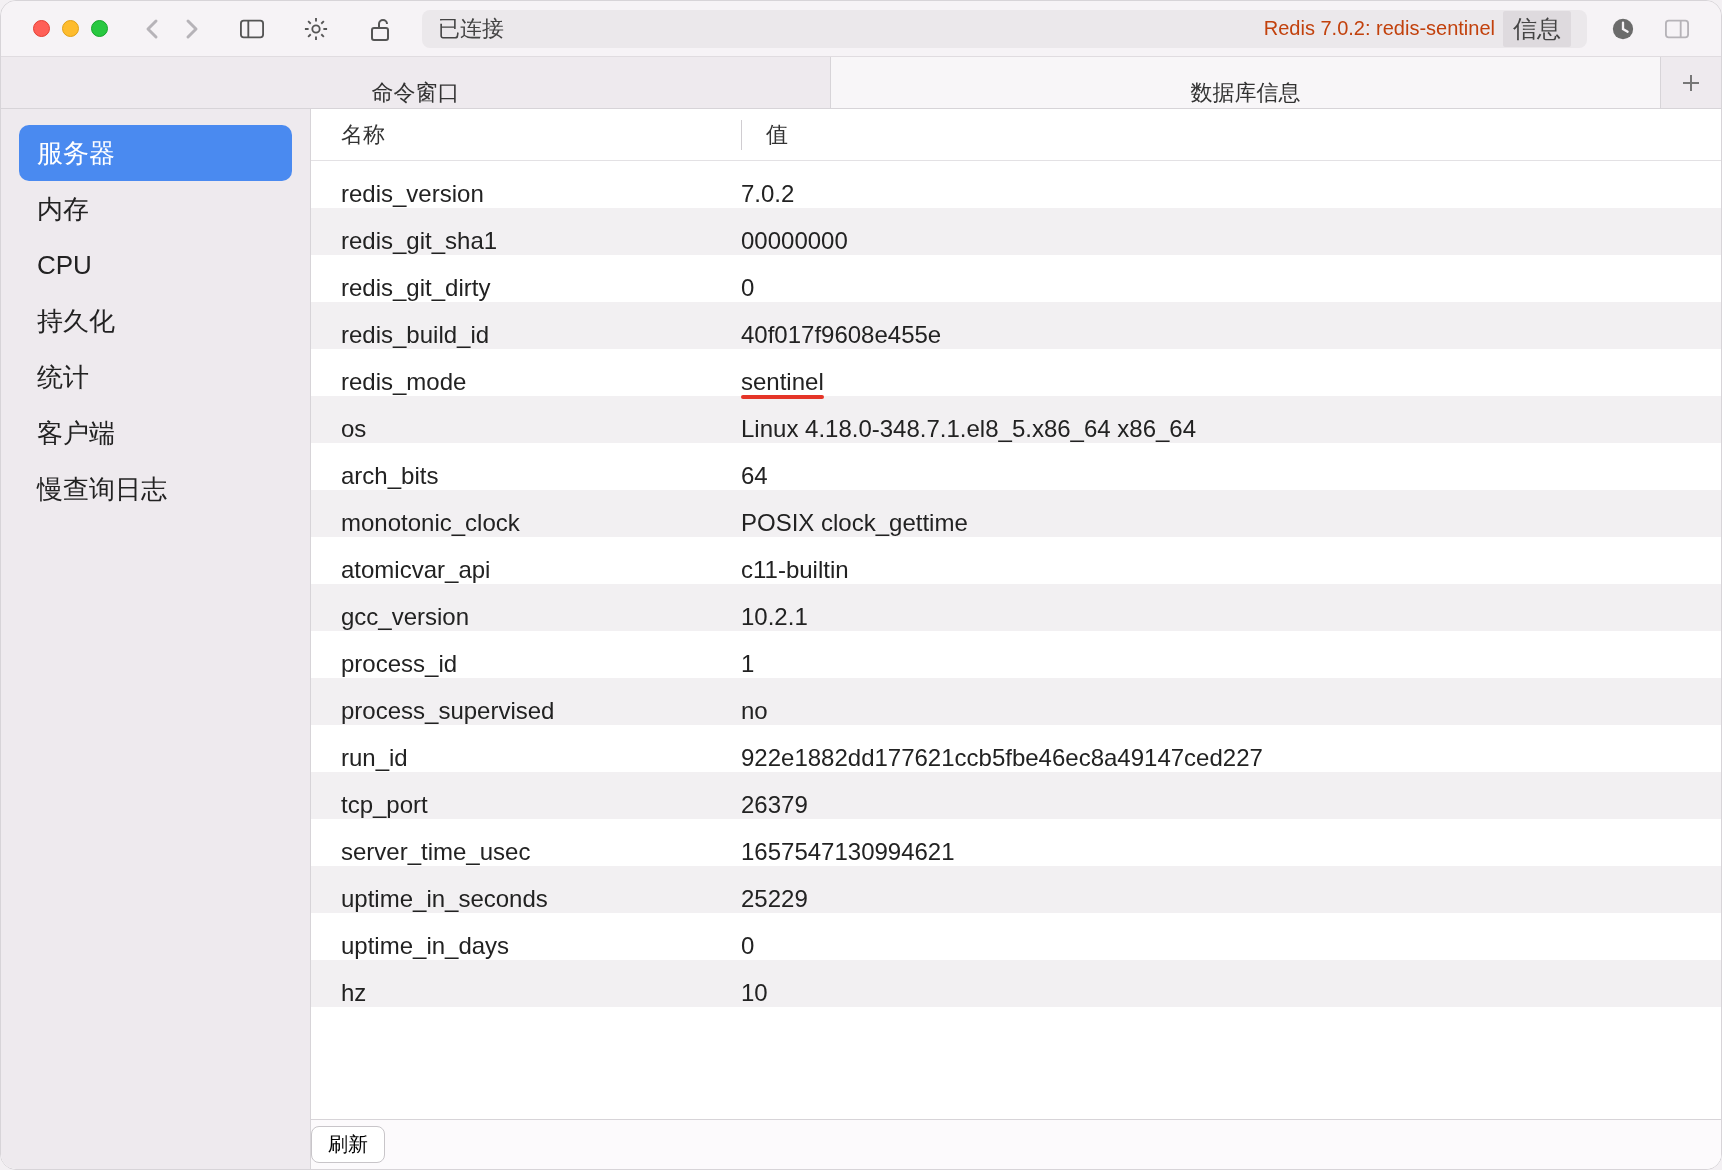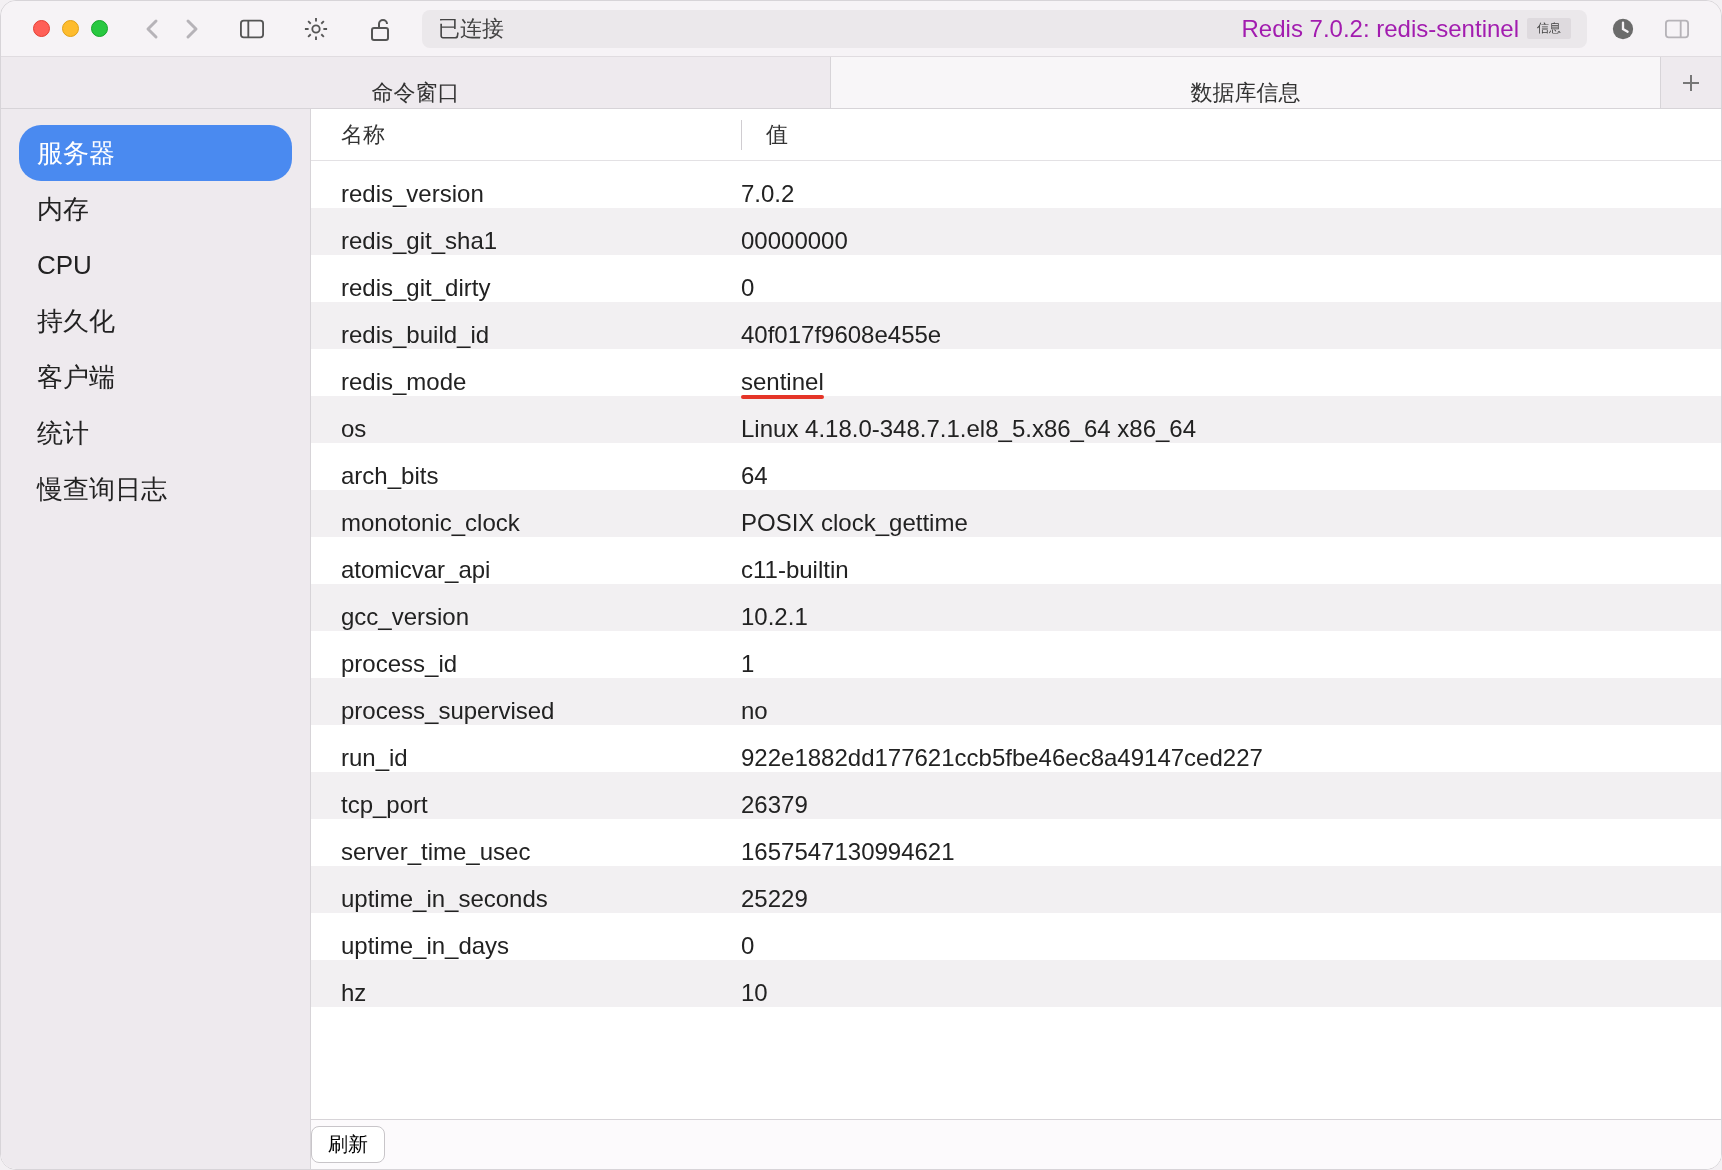--- a/index.html
+++ b/index.html
@@ -11,34 +11,34 @@
   .traffic { display:flex; gap:12px; align-items:center; }
   .dot { width:17px; height:17px; border-radius:50%; }
   .dot.red{background:#ff5f57;border:1px solid #e33e32;}
   .dot.yellow{background:#febc2e;border:1px solid #e1a116;}
   .dot.green{background:#28c840;border:1px solid #17a52b;}
   .nav-arrows { display:flex; gap:24px; margin-left:36px; color:#b6b3b8; font-size:28px; }
   .tb-icon { width:24px; height:24px; color:#555; display:flex; align-items:center; justify-content:center; }
   .iconbar { display:flex; gap:40px; margin-left:40px; align-items:center; }
   .status-pill { flex:1; margin-left:30px; height:38px; background:#ebe8eb; border-radius:8px; display:flex; align-items:center; padding:0 16px; font-size:22px; color:#444; }
   .status-pill .spacer{flex:1;}
-  .status-pill .conn-name{color:#a21caf; font-size:24px;margin-left:40px;}
-  .status-pill .info-badge{background:#dedade; border-radius:2px; padding:2px 10px; margin-left:8px; font-size:12px;}
+  .status-pill .conn-name{color:#c2410c; font-size:20px;margin-left:40px;}
+  .status-pill .info-badge{background:#dedade; border-radius:2px; padding:2px 10px; margin-left:8px; font-size:24px;}
   .right-icons{display:flex; gap:30px; margin-left:24px; align-items:center;}
 
   
   .tabs-row { height:52px; display:flex; background:#eeeaee; border-bottom:1px solid #d7d4d8; }
   .tab { flex:1; display:flex; align-items:flex-end; justify-content:center; font-size:22px; color:#333; position:relative; border-right:1px solid #d7d4d8; }
   .tab.active { background:#f8f6f8; }
   .add-tab { width:60px; display:flex; align-items:center; justify-content:center; color:#777; font-size:26px; }
 
   
   .main { flex:1; display:flex; min-height:0; background:#fff; }
   .sidebar { width:310px; background:#eeeaee; border-right:1px solid #d7d4d8; padding:16px 18px; }
-  .side-item { height:56px; display:flex; align-items:center; padding:0 18px; font-size:26px; border-radius:22px; color:#222; cursor:pointer; }
+  .side-item { height:56px; display:flex; align-items:center; padding:0 18px; font-size:26px; border-radius:10px; color:#222; cursor:pointer; }
   .side-item.active { background:#4a8af0; color:#fff; }
 
   .content { flex:1; display:flex; flex-direction:column; min-width:0; }
   .table-head { height:52px; display:flex; align-items:center; border-bottom:1px solid #e3e1e4; padding-left:30px; font-size:22px; color:#333; }
   .th-name { width:400px; }
   .th-div { width:1px; height:30px; background:#d0cdd1; margin-right:24px; }
   .table-body { flex:1; overflow-y:auto; }
   .row { height:47px; display:flex; align-items:flex-end; padding-left:30px; font-size:24px; }
   .row:nth-child(even){ background:#f2f0f2; }
   .cell-name { width:400px; color:#222; }
@@ -150,24 +150,24 @@
       <div class="side-item">
         <span>内存</span>
       </div>
       <div class="side-item">
         <span>CPU</span>
       </div>
       <div class="side-item">
         <span>持久化</span>
       </div>
       <div class="side-item">
+        <span>统计</span>
+      </div>
+      <div class="side-item">
         <span>客户端</span>
-      </div>
-      <div class="side-item">
-        <span>统计</span>
       </div>
       <div class="side-item">
         <span>慢查询日志</span>
       </div>
     </div>
   <div class="content">
     <div class="table-head">
       <div class="th-name">名称</div>
       <div class="th-div"></div>
       <div>值</div>

